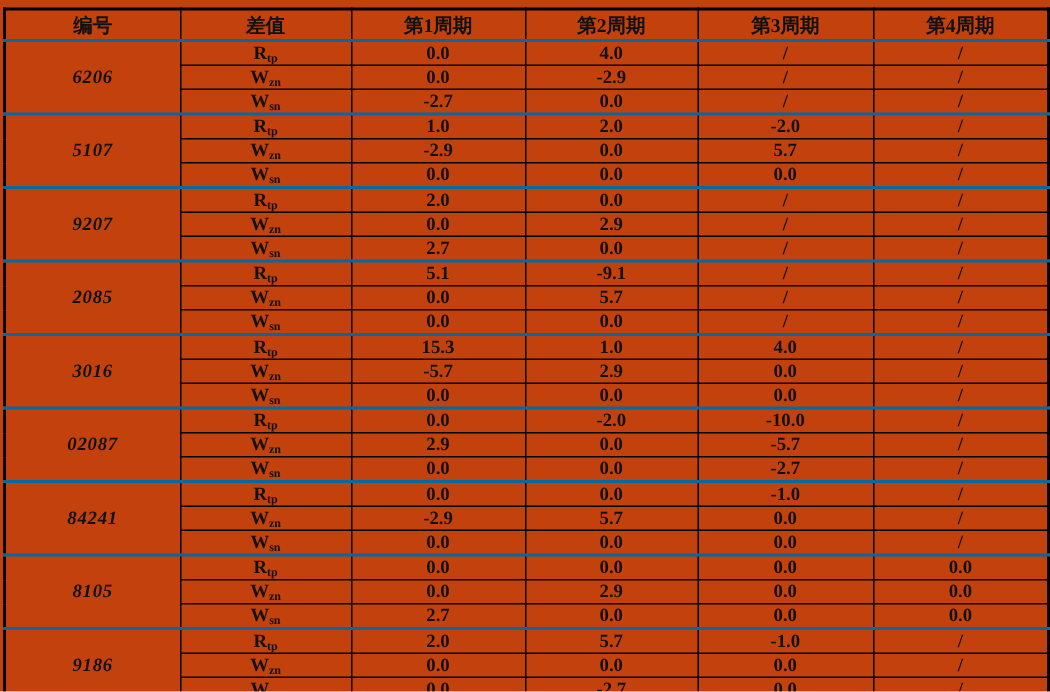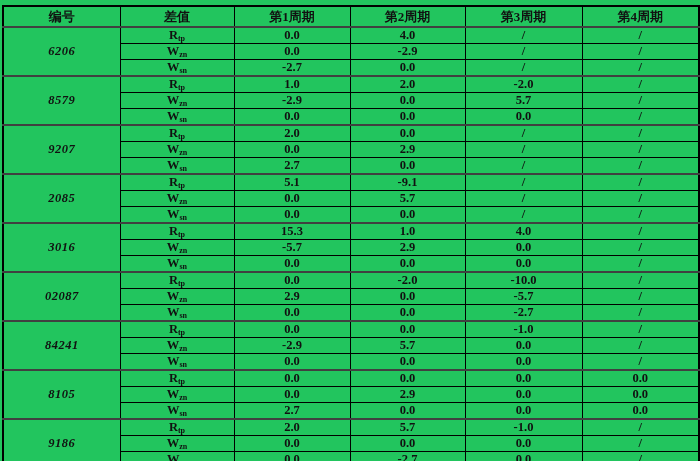--- a/index.html
+++ b/index.html
@@ -4,21 +4,21 @@
 <style>
   html, body {
     margin: 0;
     padding: 0;
     background: #ffffff;
   }
   #page {
     position: relative;
     width: 700px;
     height: 461px;
-    background: #22c55e;
+    background: #c2410c;
     font-family: "Liberation Serif", serif;
     color: #111111;
     overflow: hidden;
   }
   table.meas {
     position: absolute;
     left: 2px;
     top: 5px;
     width: 696px;
     border-collapse: collapse;
@@ -39,21 +39,21 @@
   table.meas th {
     height: 19px;
     font-size: 13px;
   }
   table.meas td {
     height: 15px;
     font-size: 12.5px;
   }
   
   table.meas tr.group-start td {
-    border-top: 2px solid #404040;
+    border-top: 2px solid #0369a1;
   }
   td.id-cell {
     font-size: 13px;
     letter-spacing: 0.5px;
     font-style: italic;
   }
   td.diff-cell sub {
     font-size: 8px;
     line-height: 0;
     vertical-align: -2px;
@@ -99,21 +99,21 @@
           <td>/</td>
         </tr>
         <tr>
           <td class="diff-cell"><span>W</span><sub>sn</sub></td>
           <td>-2.7</td>
           <td>0.0</td>
           <td>/</td>
           <td>/</td>
         </tr>
         <tr class="group-start">
-          <td rowspan="3" class="id-cell">8579</td>
+          <td rowspan="3" class="id-cell">5107</td>
           <td class="diff-cell"><span>R</span><sub>tp</sub></td>
           <td>1.0</td>
           <td>2.0</td>
           <td>-2.0</td>
           <td>/</td>
         </tr>
         <tr>
           <td class="diff-cell"><span>W</span><sub>zn</sub></td>
           <td>-2.9</td>
           <td>0.0</td>

